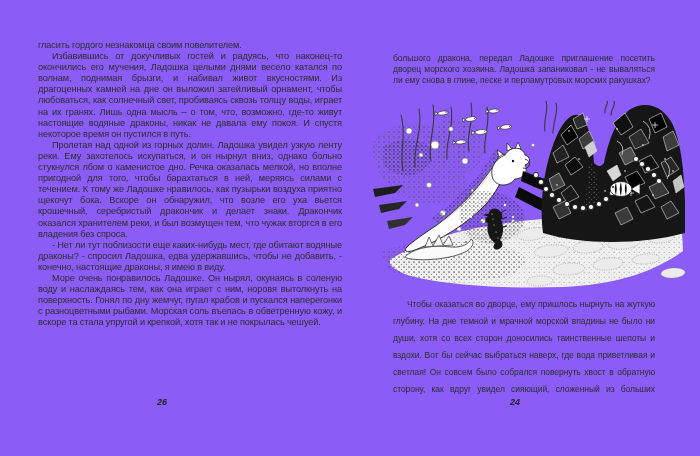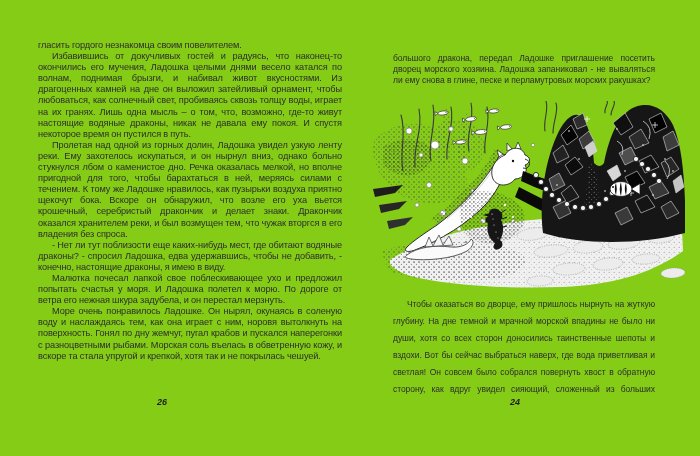--- a/index.html
+++ b/index.html
@@ -1,19 +1,19 @@
 <!DOCTYPE html>
 <html lang="ru"><head>
 <meta charset="utf-8">
 <title>Document</title>
 <style>
   html,body{margin:0;padding:0;background:#ffffff;}
   body{width:700px;height:456px;position:relative;overflow:hidden;
        font-family:"Liberation Sans","DejaVu Sans",sans-serif;color:#2d2d2d;}
-  .spread{position:absolute;inset:0;background:#84cc16;}
+  .spread{position:absolute;inset:0;background:#8b5cf6;}
   .col{position:absolute;text-align:justify;}
   .col p{margin:0;text-indent:14px;}
   .col p.cont{text-indent:0;}
   #left-col{left:38px;top:40px;width:304px;height:364px;overflow:hidden;
             font-size:9.2px;line-height:11.1px;letter-spacing:-0.1px;word-spacing:-0.2px;}
   #right-top{left:393px;top:53px;width:262px;height:35px;overflow:hidden;
              font-size:8.5px;line-height:11.1px;letter-spacing:-0.05px;}
   #right-bottom{left:393px;top:296px;width:262px;height:102px;overflow:hidden;
                 font-size:8.5px;line-height:17px;letter-spacing:-0.05px;}
   .pageno{position:absolute;top:397px;font-size:9px;font-style:italic;font-weight:bold;
@@ -25,21 +25,20 @@
 </head>
 <body>
 
 <div class="spread">
 
   <div class="col" id="left-col">
     <p class="cont">гласить гордого незнакомца своим повелителем.</p>
     <p>Избавившись от докучливых гостей и радуясь, что наконец-то окончились его мучения, Ладошка целыми днями весело катался по волнам, поднимая брызги, и набивал живот вкусностями. Из драгоценных камней на дне он выложил затейливый орнамент, чтобы любоваться, как солнечный свет, пробиваясь сквозь толщу воды, играет на их гранях. Лишь одна мысль – о том, что, возможно, где-то живут настоящие водяные драконы, никак не давала ему покоя. И спустя некоторое время он пустился в путь.</p>
     <p>Пролетая над одной из горных долин, Ладошка увидел узкую ленту реки. Ему захотелось искупаться, и он нырнул вниз, однако больно стукнулся лбом о каменистое дно. Речка оказалась мелкой, но вполне пригодной для того, чтобы барахтаться в ней, меряясь силами с течением. К тому же Ладошке нравилось, как пузырьки воздуха приятно щекочут бока. Вскоре он обнаружил, что возле его уха вьется крошечный, серебристый дракончик и делает знаки. Дракончик оказался хранителем реки, и был возмущен тем, что чужак вторгся в его владения без спроса.</p>
     <p>- Нет ли тут поблизости еще каких-нибудь мест, где обитают водяные драконы? - спросил Ладошка, едва удержавшись, чтобы не добавить, - конечно, настоящие драконы, я имею в виду.</p>
-    <p>Малютка почесал лапкой свое поблескивающее ухо и предложил попытать счастья у моря. И Ладошка полетел к морю. По дороге от ветра его нежная шкура задубела, и он перестал мерзнуть.</p>
     <p>Море очень понравилось Ладошке. Он нырял, окунаясь в соленую воду и наслаждаясь тем, как она играет с ним, норовя вытолкнуть на поверхность. Гонял по дну жемчуг, пугал крабов и пускался наперегонки с разноцветными рыбами. Морская соль въелась в обветренную кожу, и вскоре та стала упругой и крепкой, хотя так и не покрылась чешуей.</p>
   </div>
 
   <div class="col" id="right-top">
     <p class="cont">большого дракона, передал Ладошке приглашение посетить дворец морского хозяина. Ладошка запаниковал - не вываляться ли ему снова в глине, песке и перламутровых морских ракушках?</p>
   </div>
 
   <svg id="illus" viewBox="0 0 314 192" role="img">
     <defs>
       <pattern id="dotsL" width="5" height="5" patternUnits="userSpaceOnUse">

